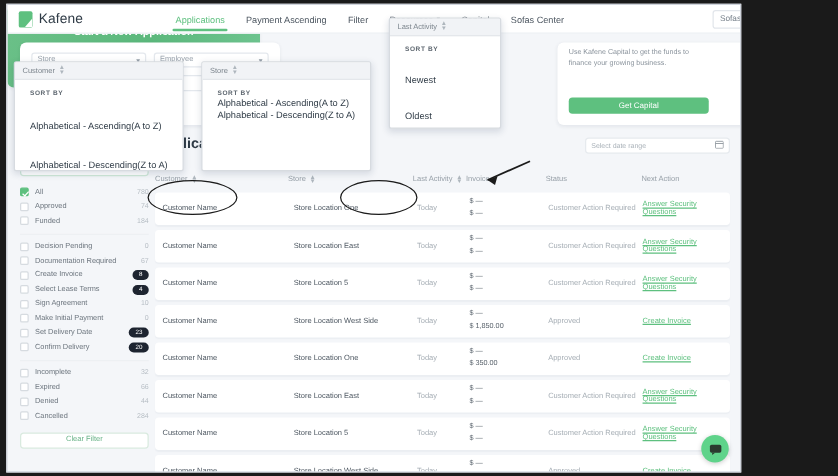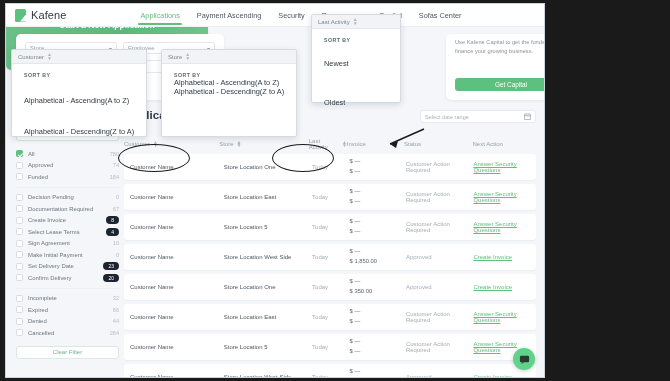--- a/index.html
+++ b/index.html
@@ -4,21 +4,21 @@
 <style>
   * { box-sizing: border-box; margin: 0; padding: 0; }
   html, body {
     width: 670px; height: 381px;
     font-family: "Liberation Sans", sans-serif;
     background: #1a1a1a;
     overflow: hidden;
   }
   #frame {
     position: absolute; left: 5px; top: 3px;
-    width: 540px; height: 375px;
+    width: 588px; height: 375px;
     background: #f4f6f9;
     overflow: hidden;
     border: 1px solid #cfd4dc;
   }
 
   
   #topnav {
     position: absolute; left: 0; top: 0; width: 660px; height: 23px;
     background: #ffffff;
     border-bottom: 1px solid #eceff3;
@@ -174,21 +174,21 @@
   .popup-sortby { font-size: 5.2px; color:#5d666f; font-weight:bold; letter-spacing:.5px; margin: 8px 0 0 12px;}
   .popup-opt { font-size: 7.4px; color:#2f3b46; margin-left: 12px; }
   #popup-customer { left: 5px; top: 45px; width: 136px; height: 88px; }
   #popup-store { left: 155px; top: 45px; width: 136px; height: 88px; }
   #popup-last { left: 305px; top: 10px; width: 90px; height: 89px; }
   #popup-customer .popup-opt:nth-of-type(1) { margin-top: 18px; }
   #popup-store .popup-opt { margin-top: 0; }
   .opt-a { margin-top: 18px; }
   .opt-b { margin-top: 22px; }
   #popup-last .opt-a { margin-top: 16px; }
-  #popup-last .opt-b { margin-top: 30px; }
+  #popup-last .opt-b { margin-top: 20px; }
 
   
   .oval {
     position:absolute; border: 1.6px solid #1b1b1b; border-radius: 50%;
     z-index: 50; pointer-events:none;
   }
   #oval-customer { left: 112px; top: 140px; width: 72px; height: 28px; }
   #oval-store { left: 266px; top: 140px; width: 62px; height: 28px; }
   #arrow-svg { position:absolute; left:0; top:0; width:660px; height:375px; z-index:51; pointer-events:none; }
 
@@ -214,21 +214,21 @@
       <div class="logo-text">Kafene</div>
     </div>
     <div class="nav-items">
       <div class="nav-item active">
           <span>Applications</span>
         </div>
       <div class="nav-item">
           <span>Payment Ascending</span>
         </div>
       <div class="nav-item">
-          <span>Security</span>
+          <span>Filter</span>
         </div>
       <div class="nav-item">
           <span>Resources</span>
           <span class="caret">▾</span>
         </div>
       <div class="nav-item">
           <span>Capital</span>
         </div>
       <div class="nav-item">
           <span>Sofas Center</span>

